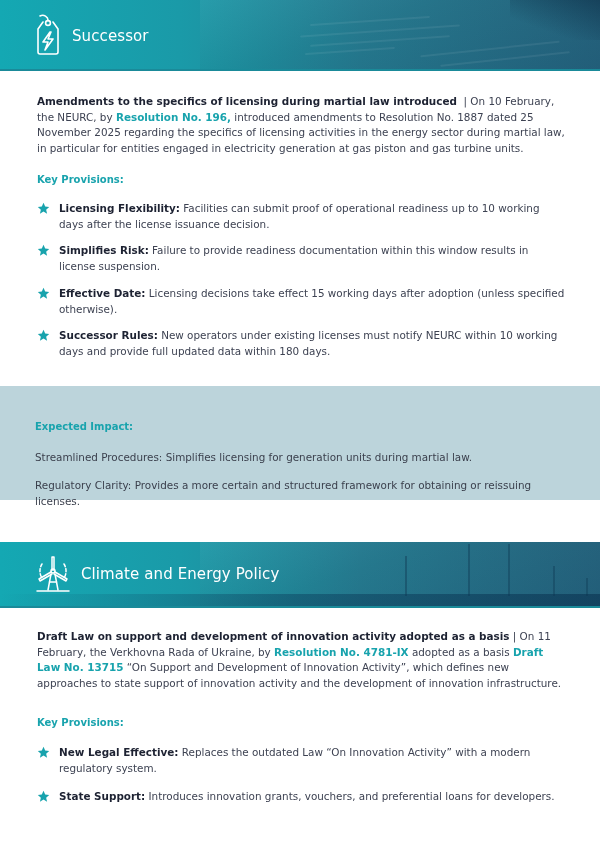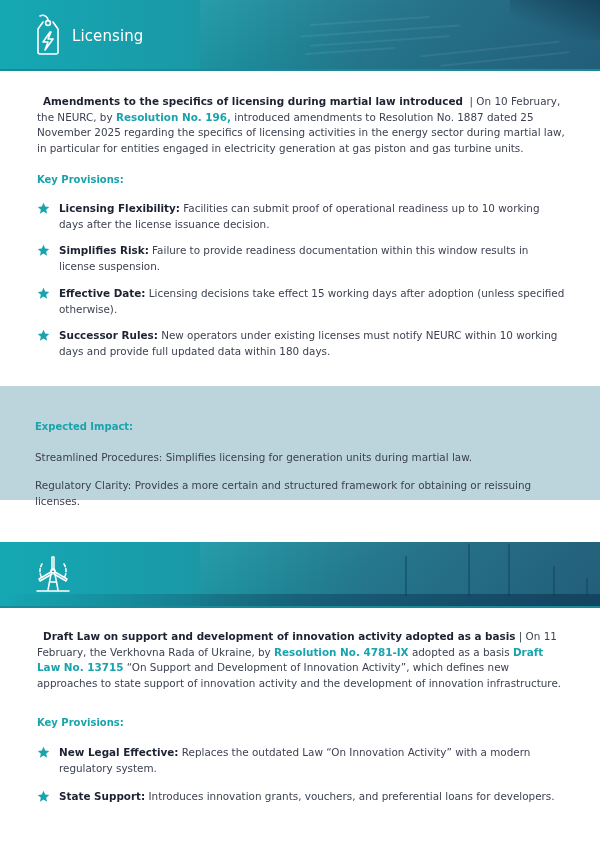--- a/index.html
+++ b/index.html
@@ -38,21 +38,21 @@
     .banner-title {
       position: absolute; color: #ffffff; font-size: 15px; font-weight: 400;
       font-family: "DejaVu Sans", sans-serif; letter-spacing: 0.1px;
     }
     .banner.top .banner-title { left: 72px; top: 27px; }
     .banner.climate .banner-title { left: 81px; top: 23px; }
 
     .intro {
       position: absolute; left: 37px; width: 530px; font-size: 10.4px; line-height: 15.5px; color: #3d4252;
     }
-    .intro b { color: #1d2232; font-weight: 700; margin-left: 6px; }
+    .intro b { color: #1d2232; font-weight: 700; }
     .intro .link { color: #18a3ad; font-weight: 700; }
 
     .heading {
       position: absolute; font-size: 10px; font-weight: 700; color: #18a3ad;
     }
 
     .prov {
       position: absolute; left: 37px; width: 530px; font-size: 10.4px; line-height: 15.5px; color: #3d4252;
       padding-left: 22px;
     }
@@ -85,21 +85,21 @@
   </div>
   <div class="corner"></div>
   <div class="banner-icon">
     <svg width="28" height="42" viewBox="0 0 28 42" fill="none" stroke="#ffffff" stroke-width="1.6" stroke-linejoin="round" stroke-linecap="round">
       <path d="M6 2 C 10 0, 14 3, 14 6"></path>
       <circle cx="14" cy="9" r="2.4"></circle>
       <path d="M9 8 L4 15 L4 38 Q4 40 6 40 L22 40 Q24 40 24 38 L24 15 L19 8"></path>
       <path d="M16 18 L9 28 L14 28 L11 36 L19 25 L14 25 L17 18 Z"></path>
     </svg>
   </div>
-  <div class="banner-title">Licensing</div>
+  <div class="banner-title">Successor</div>
 </div>
 
 <div class="intro" style="top:94px;">
   <b>Amendments to the specifics of licensing during martial law introduced</b><span>&nbsp;&nbsp;|&nbsp;</span><span>On 10 February, the NEURC, by </span><span class="link">Resolution No. 196,</span><span> introduced amendments to Resolution No. 1887 dated 25 November 2025 regarding the specifics of licensing activities in the energy sector during martial law, in particular for entities engaged in electricity generation at gas piston and gas turbine units.</span>
 </div>
 
 <div class="heading" style="left:37px;top:174px;">Key Provisions:</div>
 
 <div class="prov" style="top:201px;">
   <svg class="star" viewBox="0 0 24 24">
@@ -156,20 +156,21 @@
       <path d="M30 10 A 13 13 0 0 1 30 24" stroke-dasharray="3 2"></path>
       <path d="M18 3 L20 3 L20 16 L18 16 Z"></path>
       <circle cx="19" cy="17" r="2"></circle>
       <path d="M17 18 L5 25 L6 27 L18 20"></path>
       <path d="M21 18 L33 25 L32 27 L20 20"></path>
       <path d="M17 20 L14 36 M21 20 L24 36"></path>
       <path d="M15.5 28 L22.5 28"></path>
       <path d="M3 37 L35 37"></path>
     </svg>
   </div>
+  <div class="banner-title">Climate and Energy Policy</div>
 </div>
 
 <div class="intro" style="top:629px;">
   <b>Draft Law on support and development of innovation activity adopted as a basis</b><span>&nbsp;|&nbsp;</span><span>On 11 February, the Verkhovna Rada of Ukraine, by </span><span class="link">Resolution No. 4781-IX</span><span> adopted as a basis  </span><span class="link">Draft Law No. 13715</span><span> “On Support and Development of Innovation Activity”, which defines new approaches to state support of innovation activity and the development of innovation infrastructure.</span>
 </div>
 
 <div class="heading" style="left:37px;top:717px;">Key Provisions:</div>
 
 <div class="prov" style="top:745px;">
   <svg class="star" viewBox="0 0 24 24">

